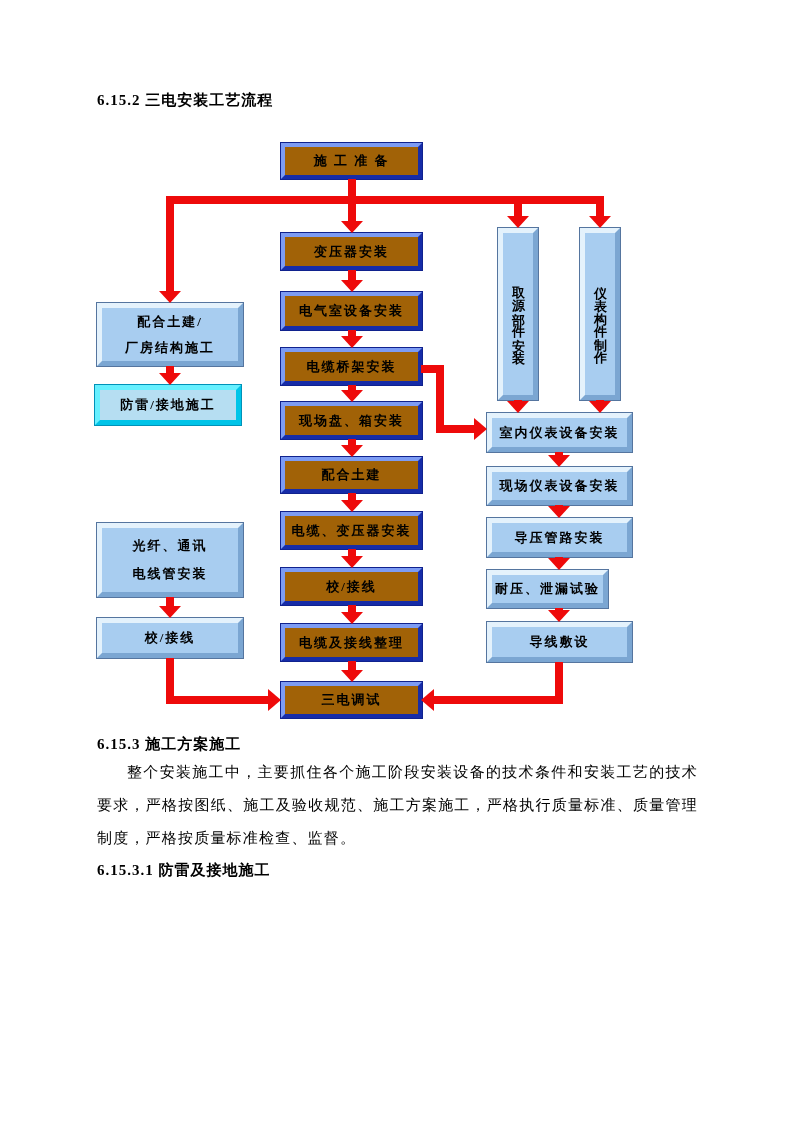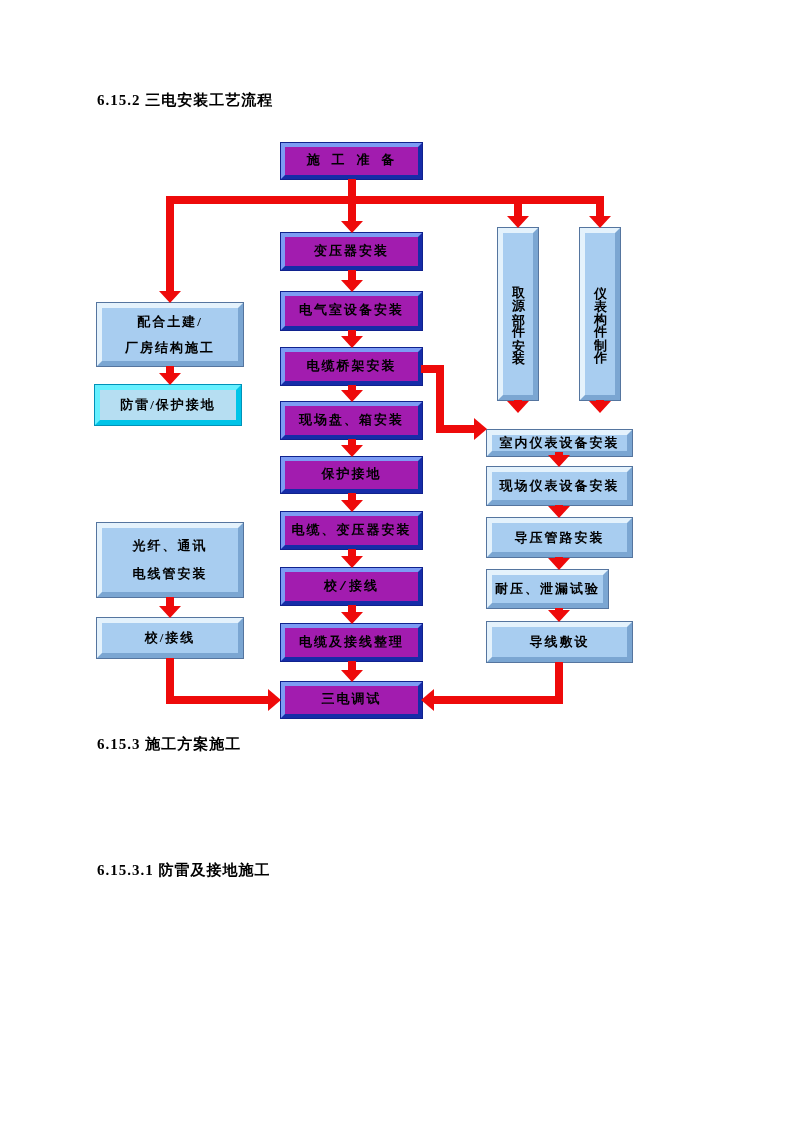--- a/index.html
+++ b/index.html
@@ -5,22 +5,22 @@
   html,body{margin:0;padding:0;background:#ffffff;}
   .page{position:relative;width:793px;height:1122px;background:#ffffff;overflow:hidden;
         font-family:"Liberation Serif","DejaVu Serif",serif;color:#000;}
   .heading{position:absolute;font-weight:bold;font-size:15px;letter-spacing:1px;white-space:nowrap;}
   .para{position:absolute;margin:0;font-size:15px;line-height:33px;letter-spacing:1.2px;
         text-align:justify;text-indent:2em;}
   
   .box{position:absolute;box-sizing:border-box;display:flex;align-items:center;justify-content:center;
        font-weight:bold;font-size:13px;letter-spacing:2px;text-align:center;line-height:24px;
        white-space:pre-line;}
-  .dark{background:#a21caf;border:4px solid;border-color:#7d9cf4 #162ca8 #162ca8 #7d9cf4;
-        outline:1px solid #10228e;font-family:Liberation Mono, monospace;}
+  .dark{background:#a16207;border:4px solid;border-color:#7d9cf4 #162ca8 #162ca8 #7d9cf4;
+        outline:1px solid #10228e;}
   .light{background:#a8cdf0;border:5px solid;border-color:#e4f2fc #7ba6d2 #7ba6d2 #e4f2fc;
         outline:1px solid #55759f;}
   .cyan{background:#b6def2;border:5px solid;border-color:#66f0ff #00c4e8 #00c4e8 #66f0ff;
         outline:1px solid #0092b8;}
   .vtext{writing-mode:vertical-rl;text-orientation:upright;letter-spacing:13px;line-height:30px;padding-top:2px;}
   
   .hl{position:absolute;background:#ee0a0a;height:8px;}
   .vl{position:absolute;background:#ee0a0a;width:8px;}
   .ad{position:absolute;width:0;height:0;border-left:11px solid transparent;
       border-right:11px solid transparent;border-top:12px solid #ee0a0a;}
@@ -36,37 +36,37 @@
 
   <div class="heading" style="left:97px;top:91px">6.15.2 三电安装工艺流程</div>
 
   <div>
 
     <div class="box dark" style="left:281px;top:143px;width:141px;height:36px">施 工 准 备</div>
     <div class="box dark" style="left:281px;top:233px;width:141px;height:37px">变压器安装</div>
     <div class="box dark" style="left:281px;top:292px;width:141px;height:38px">电气室设备安装</div>
     <div class="box dark" style="left:281px;top:348px;width:141px;height:37px">电缆桥架安装</div>
     <div class="box dark" style="left:281px;top:402px;width:141px;height:37px">现场盘、箱安装</div>
-    <div class="box dark" style="left:281px;top:457px;width:141px;height:36px">保护接地</div>
+    <div class="box dark" style="left:281px;top:457px;width:141px;height:36px">配合土建</div>
     <div class="box dark" style="left:281px;top:512px;width:141px;height:37px">电缆、变压器安装</div>
     <div class="box dark" style="left:281px;top:568px;width:141px;height:37px">校/接线</div>
     <div class="box dark" style="left:281px;top:624px;width:141px;height:37px">电缆及接线整理</div>
     <div class="box dark" style="left:281px;top:682px;width:141px;height:36px">三电调试</div>
 
     <div class="box light" style="left:97px;top:303px;width:146px;height:63px;line-height:26px">配合土建/
 厂房结构施工</div>
-    <div class="box cyan" style="left:95px;top:385px;width:146px;height:40px">防雷/保护接地</div>
+    <div class="box cyan" style="left:95px;top:385px;width:146px;height:40px">防雷/接地施工</div>
     <div class="box light" style="left:97px;top:523px;width:146px;height:74px;line-height:28px">光纤、通讯
 电线管安装</div>
     <div class="box light" style="left:97px;top:618px;width:146px;height:40px">校/接线</div>
 
     <div class="box light vtext" style="left:498px;top:228px;width:40px;height:172px">取源部件安装</div>
     <div class="box light vtext" style="left:580px;top:228px;width:40px;height:172px">仪表构件制作</div>
 
-    <div class="box light" style="left:487px;top:430px;width:145px;height:26px">室内仪表设备安装</div>
+    <div class="box light" style="left:487px;top:413px;width:145px;height:39px">室内仪表设备安装</div>
     <div class="box light" style="left:487px;top:467px;width:145px;height:38px">现场仪表设备安装</div>
     <div class="box light" style="left:487px;top:518px;width:145px;height:39px">导压管路安装</div>
     <div class="box light" style="left:487px;top:570px;width:121px;height:38px">耐压、泄漏试验</div>
     <div class="box light" style="left:487px;top:622px;width:145px;height:40px">导线敷设</div>
 
     <div class="vl" style="left:348px;top:179px;height:25px"></div>
     <div class="hl" style="left:166px;top:196px;width:438px"></div>
     <div class="vl" style="left:348px;top:204px;height:17px"></div>
     <div class="ad" style="left:341px;top:221px"></div>
 
@@ -124,17 +124,18 @@
     <div class="ad" style="left:548px;top:610px"></div>
 
     <div class="vl" style="left:555px;top:662px;height:42px"></div>
     <div class="hl" style="left:434px;top:696px;width:129px"></div>
     <div class="al" style="left:421px;top:689px"></div>
 
   </div>
 
   <div class="heading" style="left:97px;top:735px">6.15.3 施工方案施工</div>
 
+  <p class="para" style="left:97px;top:756px;width:601px">整个安装施工中，主要抓住各个施工阶段安装设备的技术条件和安装工艺的技术要求，严格按图纸、施工及验收规范、施工方案施工，严格执行质量标准、质量管理制度，严格按质量标准检查、监督。</p>
 
   <div class="heading" style="left:97px;top:861px">6.15.3.1 防雷及接地施工</div>
 
 
 </div>
 
 </body></html>

